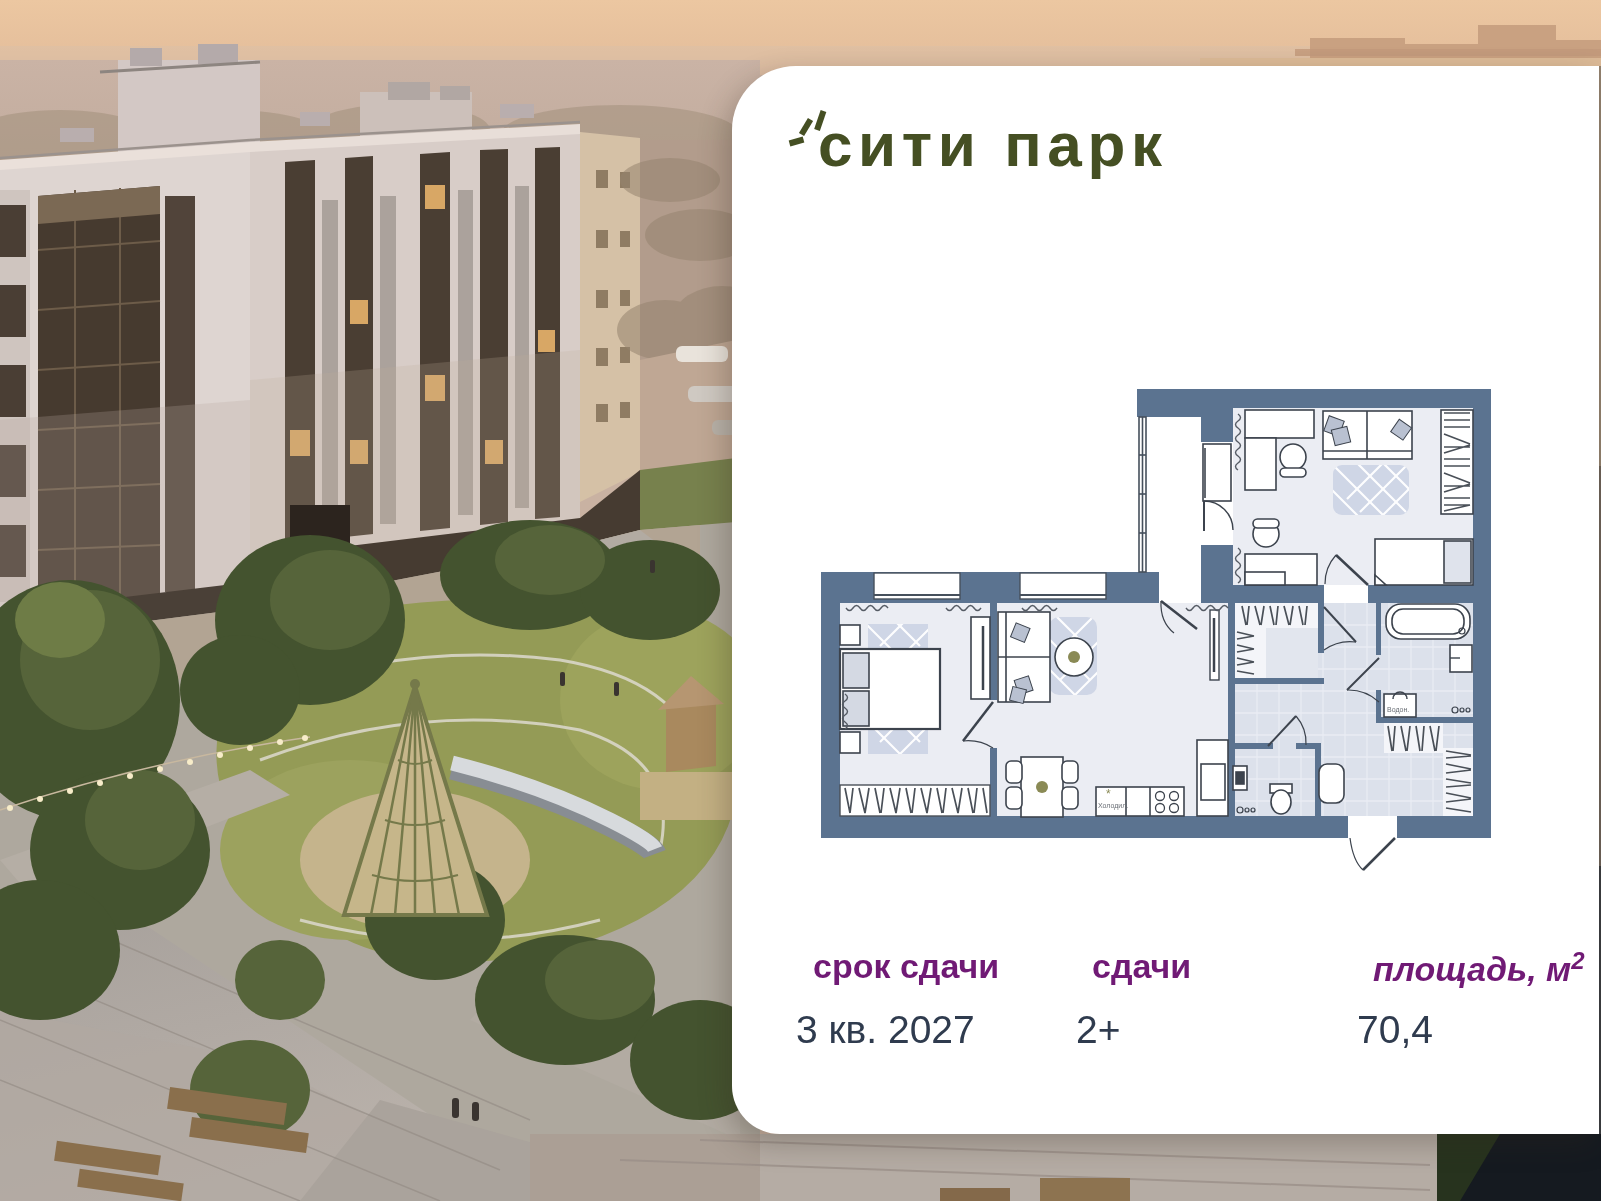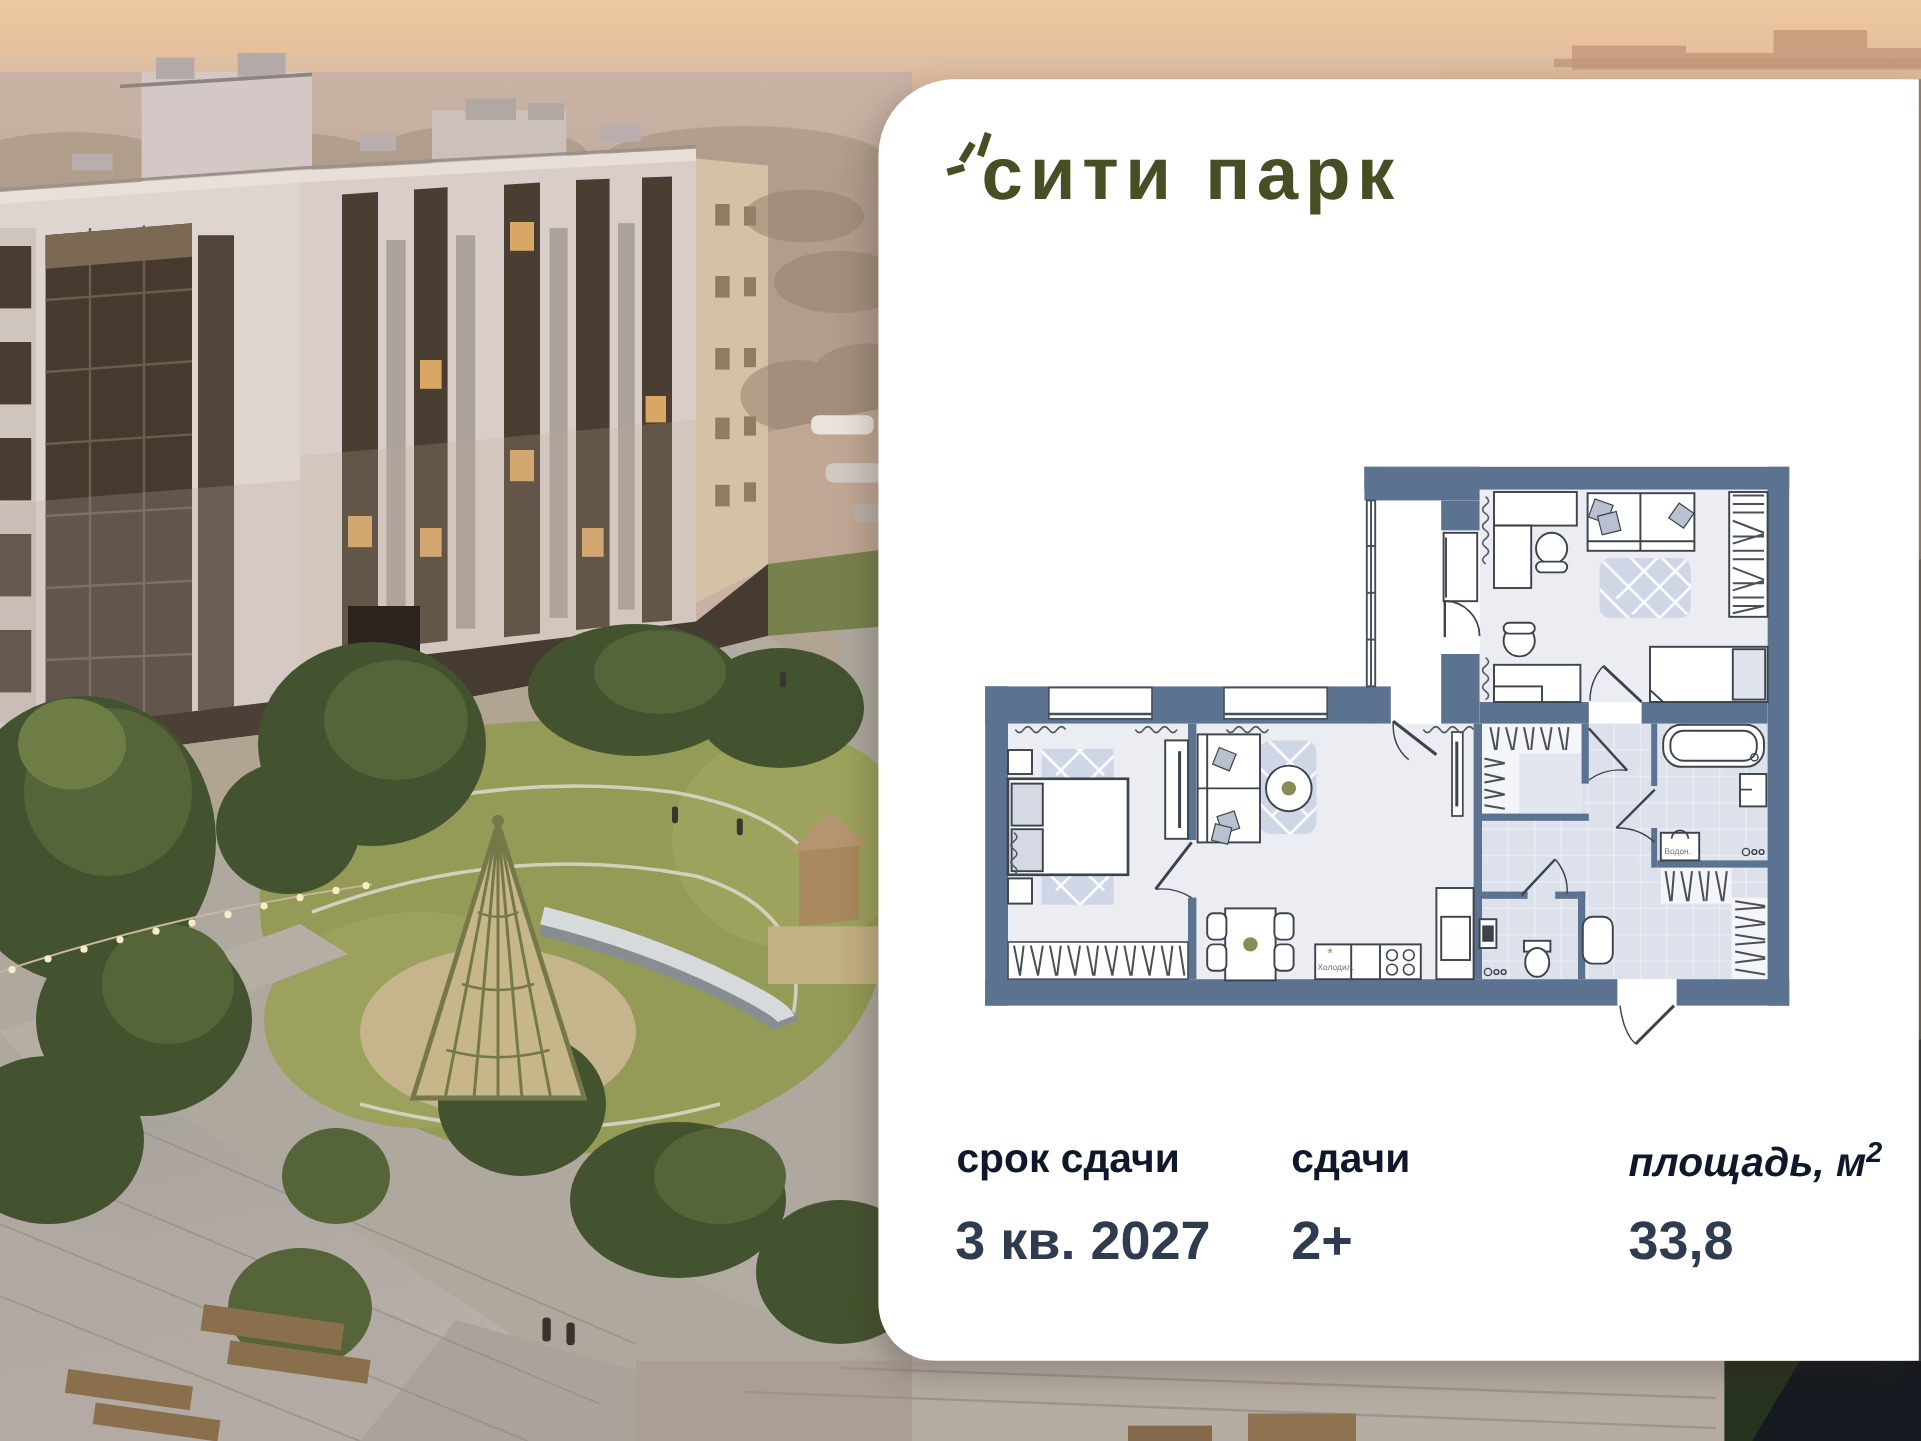--- a/index.html
+++ b/index.html
@@ -2,22 +2,22 @@
 <html><head>
 <meta charset="utf-8">
 <style>
   html,body{margin:0;padding:0;}
   body{width:1601px;height:1201px;position:relative;overflow:hidden;font-family:"Liberation Sans",sans-serif;background:#c9b2a2;}
   #bg{position:absolute;left:0;top:0;}
   #card{position:absolute;left:732px;top:66px;width:867px;height:1068px;background:#ffffff;border-radius:64px 0 0 48px;box-shadow:-6px 10px 28px rgba(50,38,28,0.28);}
   #plan{position:absolute;left:818px;top:386px;}
   .logo{position:absolute;left:780px;top:100px;}
   .stats{position:absolute;left:0;top:0;}
-  .lab{position:absolute;color:#0f172a;font-size:34px;font-weight:700;letter-spacing:0px;white-space:nowrap;}
-  .val{position:absolute;color:#2f3b4e;font-size:45px;font-weight:700;white-space:nowrap;}
+  .lab{position:absolute;color:#701a75;font-size:34px;font-weight:700;letter-spacing:0px;white-space:nowrap;margin-left:16px;}
+  .val{position:absolute;color:#2f3b4e;font-size:39px;font-weight:400;white-space:nowrap;}
 </style>
 </head>
 <body>
 <svg id="bg" width="1601" height="1201" viewBox="0 0 1601 1201">
   <defs>
     <linearGradient id="sky" x1="0" y1="0" x2="0" y2="1">
       <stop offset="0" stop-color="#ecc7a1"></stop>
       <stop offset="0.7" stop-color="#e5bf9c"></stop>
       <stop offset="1" stop-color="#d9b69a"></stop>
     </linearGradient>
@@ -522,14 +522,14 @@
       <circle cx="1253" cy="810" r="2"></circle>
   </g>
 </svg>
 
 <div class="stats">
   <div class="lab" style="left:797px;top:947px;">срок сдачи</div>
   <div class="lab" style="left:1076px;top:947px;">сдачи</div>
   <div class="lab" style="left:1357px;top:947px;font-style:italic;">площадь, м<sup style="font-size:24px;">2</sup></div>
   <div class="val" style="left:796px;top:1008px;">3 кв. 2027</div>
   <div class="val" style="left:1076px;top:1008px;">2+</div>
-  <div class="val" style="left:1357px;top:1008px;">33,8</div>
+  <div class="val" style="left:1357px;top:1008px;">70,4</div>
 </div>
 
 </body></html>

